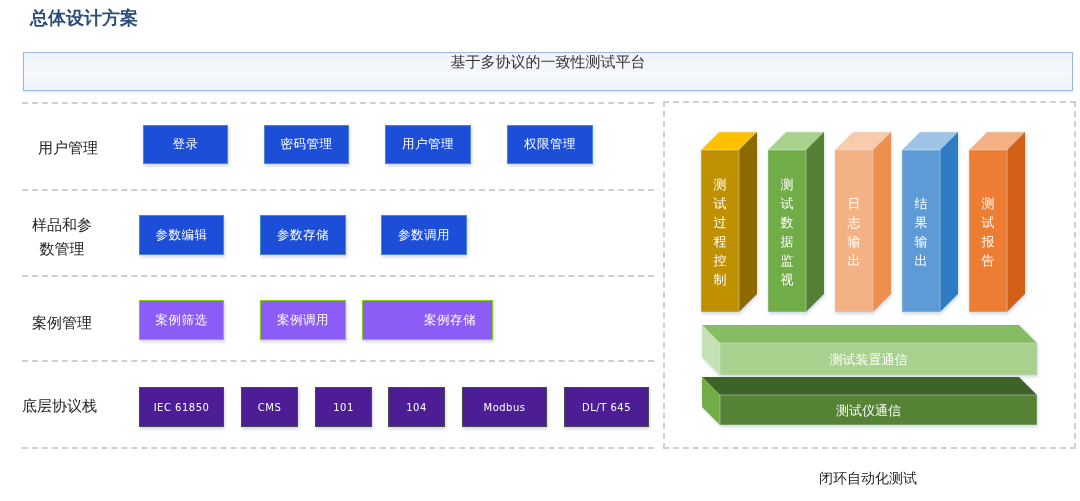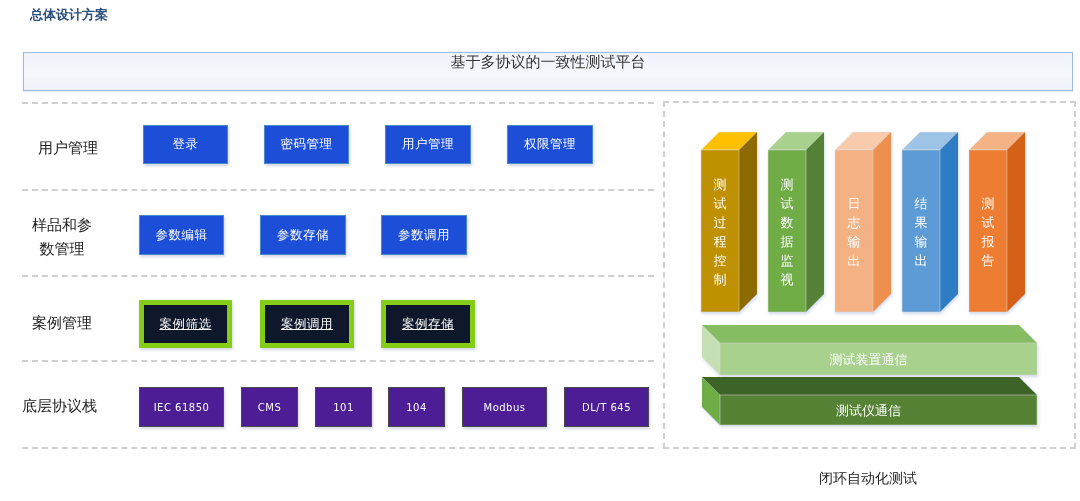--- a/index.html
+++ b/index.html
@@ -1,29 +1,29 @@
 <!DOCTYPE html>
 <html><head>
 <meta charset="utf-8">
 <style>
   html, body { margin:0; padding:0; background:#ffffff; }
   body { width:1080px; height:501px; position:relative; overflow:hidden;
          font-family: "DejaVu Sans", "Liberation Sans", sans-serif; }
   .abs { position:absolute; }
-  .title { left:30px; top:6px; font-size:13px; font-weight:bold; color:#2a4f7c; letter-spacing:0px; }
+  .title { left:30px; top:6px; font-size:18px; font-weight:bold; color:#2a4f7c; letter-spacing:0px; }
   .banner { left:23px; top:52px; width:1048px; height:37px; border:1px solid #9dbbe0;
             background:linear-gradient(180deg,#eef2fa 0%,#f6f8fc 60%,#eef2f9 100%);
             display:flex; align-items:flex-start; justify-content:center;
             font-size:15px; color:#333; box-shadow:0 1px 2px rgba(120,150,200,.25); }
   .hdash { height:0; border-top:2px dashed #cfcfcf; left:22px; width:632px; }
   .rowlabel { font-size:15px; color:#222; line-height:24px; text-align:center; }
   .btn { display:flex; align-items:center; justify-content:center; color:#fff; font-size:12.5px;
          box-shadow:1px 2px 3px rgba(120,140,170,.35); letter-spacing:0.5px; }
   .btn.blue { background:#1d4ed8; border:1px solid #4a8ac7; }
-  .btn.orange { background:#0f172a; border:5px solid #84cc16;text-decoration:underline; }
+  .btn.orange { background:#8b5cf6; border:1px solid #84cc16; }
   .btn.gray { background:#4c1d95; border:1px solid #4a4a4a; font-size:10px; }
   .dashbox { left:663px; top:101px; width:409px; height:344px; border:2px dashed #d0d0d0; }
   .caption { left:780px; top:470px; width:176px; text-align:center; font-size:14px; color:#222; }
   svg text { font-family: "DejaVu Sans", "Liberation Sans", sans-serif; }
 </style>
 </head>
 <body>
 
 <div class="abs title">总体设计方案</div>
 
@@ -47,21 +47,21 @@
   <div>样品和参</div>
   <div>数管理</div>
 </div>
 <div class="abs btn blue" style="left:139px;top:215px;width:83px;height:38px;">参数编辑</div>
 <div class="abs btn blue" style="left:260px;top:215px;width:84px;height:38px;">参数存储</div>
 <div class="abs btn blue" style="left:381px;top:215px;width:84px;height:38px;">参数调用</div>
 
 <div class="abs rowlabel" style="left:22px;top:311px;width:80px;">案例管理</div>
 <div class="abs btn orange" style="left:139px;top:300px;width:83px;height:38px;">案例筛选</div>
 <div class="abs btn orange" style="left:260px;top:300px;width:84px;height:38px;">案例调用</div>
-<div class="abs btn orange" style="left:381px;top:300px;width:84px;height:38px;">案例存储</div>
+<div class="abs btn orange" style="left:362px;top:300px;width:84px;height:38px;padding-left:45px;">案例存储</div>
 
 <div class="abs rowlabel" style="left:12px;top:394px;width:95px;">底层协议栈</div>
 <div class="abs btn gray" style="left:139px;top:387px;width:83px;height:38px;">IEC 61850</div>
 <div class="abs btn gray" style="left:241px;top:387px;width:55px;height:38px;">CMS</div>
 <div class="abs btn gray" style="left:315px;top:387px;width:55px;height:38px;">101</div>
 <div class="abs btn gray" style="left:388px;top:387px;width:55px;height:38px;">104</div>
 <div class="abs btn gray" style="left:462px;top:387px;width:83px;height:38px;">Modbus</div>
 <div class="abs btn gray" style="left:564px;top:387px;width:83px;height:38px;">DL/T 645</div>
 
 <div class="abs dashbox"></div>

